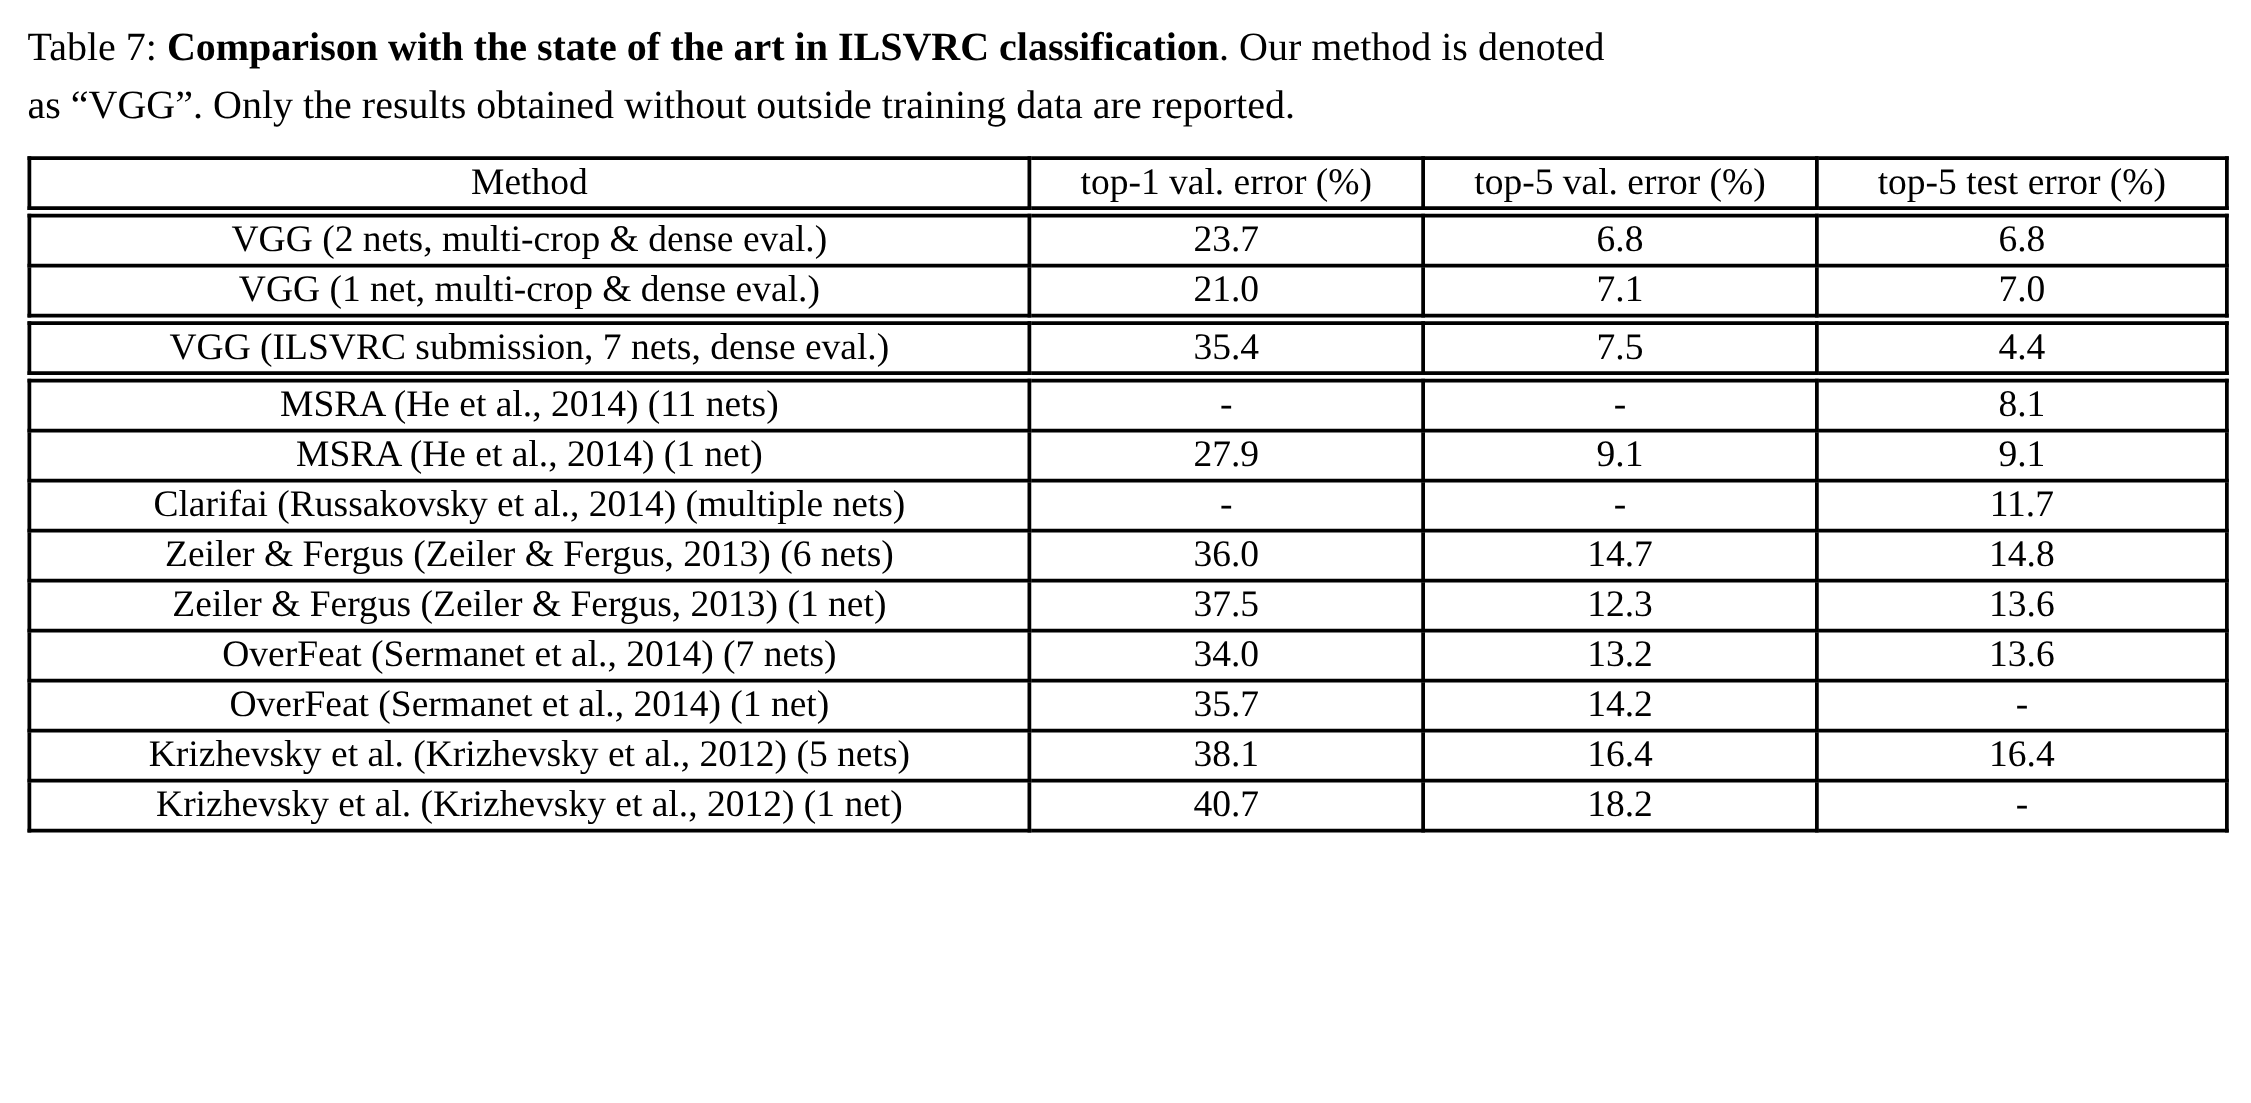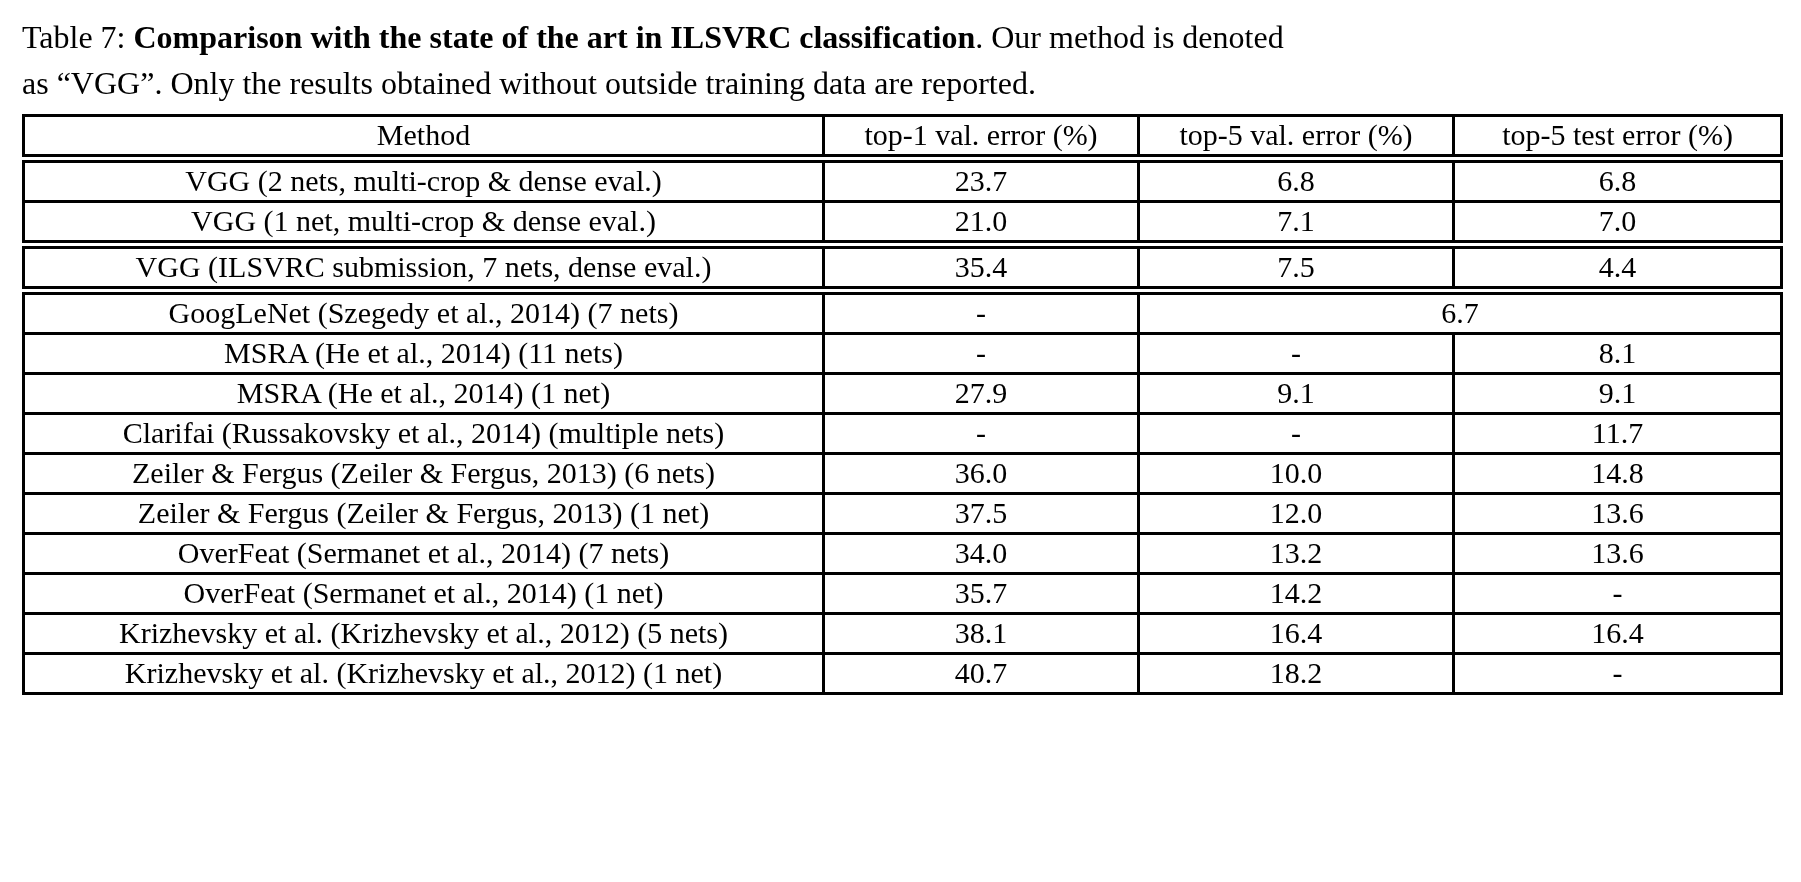--- a/index.html
+++ b/index.html
@@ -10,21 +10,21 @@
     font-family: "Liberation Serif", serif;
   }
   .page {
     position: relative;
     width: 1801px;
     height: 882px;
     background: #ffffff;
     overflow: hidden;
   }
   .caption {
-    margin: 14px 22px 7px 22px;
+    margin: 14px 22px 18px 22px;
     font-size: 32px;
     line-height: 1.45;
   }
   .caption .line { display: block; }
   .caption .bold { font-weight: bold; }
   .tables {
     margin: 0 22px;
   }
   table.sec {
     border-collapse: collapse;
@@ -124,52 +124,47 @@
 
     <table class="sec">
       <colgroup>
           <col style="width:800px">
           <col style="width:315px">
           <col style="width:315px">
           <col style="width:328px">
         </colgroup>
       <tbody>
       <tr>
-        <td class="method">GoogLeNet (Szegedy et al., 2014) (7 nets)</td>
-        <td class="val">-</td>
-        <td class="val b" colspan="2">6.7</td>
-      </tr>
-      <tr>
         <td class="method">MSRA (He et al., 2014) (11 nets)</td>
         <td class="val">-</td>
         <td class="val">-</td>
         <td class="val">8.1</td>
       </tr>
       <tr>
         <td class="method">MSRA (He et al., 2014) (1 net)</td>
         <td class="val">27.9</td>
         <td class="val">9.1</td>
         <td class="val">9.1</td>
       </tr>
       <tr>
         <td class="method">Clarifai (Russakovsky et al., 2014) (multiple nets)</td>
         <td class="val">-</td>
         <td class="val">-</td>
         <td class="val">11.7</td>
       </tr>
       <tr>
         <td class="method">Zeiler &amp; Fergus (Zeiler &amp; Fergus, 2013) (6 nets)</td>
         <td class="val">36.0</td>
-        <td class="val">10.0</td>
+        <td class="val">14.7</td>
         <td class="val">14.8</td>
       </tr>
       <tr>
         <td class="method">Zeiler &amp; Fergus (Zeiler &amp; Fergus, 2013) (1 net)</td>
         <td class="val">37.5</td>
-        <td class="val">12.0</td>
+        <td class="val">12.3</td>
         <td class="val">13.6</td>
       </tr>
       <tr>
         <td class="method">OverFeat (Sermanet et al., 2014) (7 nets)</td>
         <td class="val">34.0</td>
         <td class="val">13.2</td>
         <td class="val">13.6</td>
       </tr>
       <tr>
         <td class="method">OverFeat (Sermanet et al., 2014) (1 net)</td>

